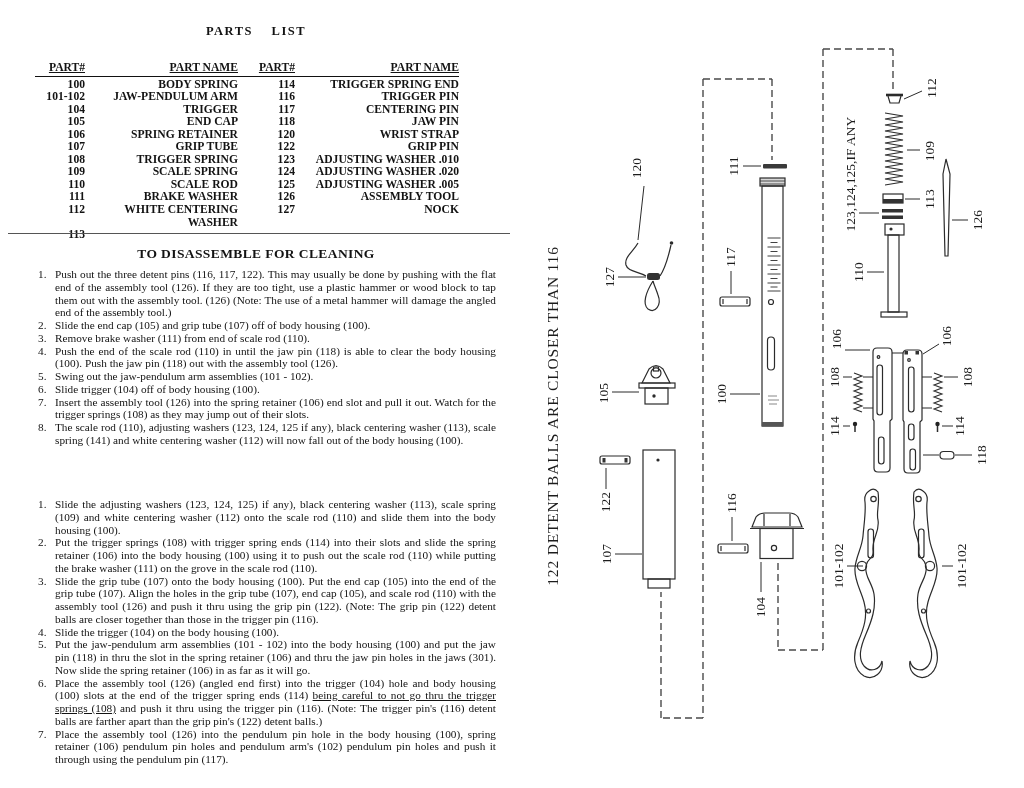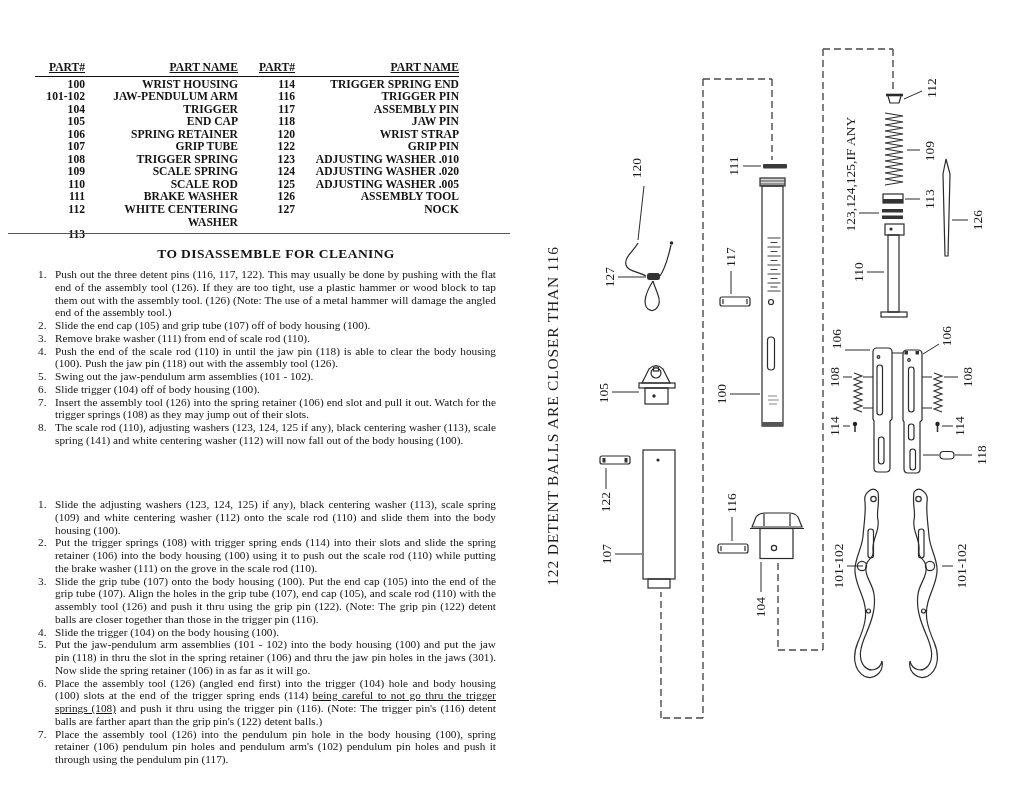--- a/index.html
+++ b/index.html
@@ -7,61 +7,62 @@
         font-family:"Liberation Serif", serif;color:#131313;}
   .abs{position:absolute;}
   
   .doc-title{top:24px;left:0;width:512px;text-align:center;font-weight:bold;
              font-size:12.5px;letter-spacing:1.5px;word-spacing:14px;}
   .ptable{top:62px;left:35px;width:424px;font-size:11.6px;font-weight:bold;}
   .prow{display:grid;grid-template-columns:50px 153px 57px 1fr;line-height:12.55px;text-align:right;}
   .phead{border-bottom:1.6px solid #111;padding-bottom:1px;margin-bottom:2px;}
   .phead span{text-decoration:underline;}
   .divider{top:233px;left:8px;width:502px;border-top:1.2px solid #555;height:0;}
-  .sec-title{left:0;width:512px;text-align:center;font-weight:bold;font-size:13.5px;letter-spacing:.4px;margin-left:20px;}
+  .sec-title{left:0;width:512px;text-align:center;font-weight:bold;font-size:13.5px;letter-spacing:.4px;}
   .steps{left:38px;width:458px;font-size:11.25px;line-height:12.75px;text-align:justify;}
   .step{display:flex;}
   .step .num{width:17px;flex:0 0 17px;}
   .step .txt{flex:1;}
   .u-inline{text-decoration:underline;}
   
   svg.diagram{position:absolute;left:512px;top:0;width:512px;height:788px;}
   svg .lbl{font-family:"Liberation Serif", serif;font-size:13.5px;fill:#1c1c1c;}
   svg .note{font-family:"Liberation Serif", serif;font-size:15.5px;fill:#1c1c1c;letter-spacing:.8px;}
 </style>
 </head>
 <body>
 
 <div class="page">
 
+  <div class="abs doc-title">PARTS LIST</div>
 
   <div class="abs ptable">
     <div class="prow phead">
       <span>PART#</span>
       <span>PART NAME</span>
       <span>PART#</span>
       <span>PART NAME</span>
     </div>
     <div class="prow">
         <span>100</span>
-        <span>WRIST HOUSING</span>
+        <span>BODY SPRING</span>
         <span>114</span>
         <span>TRIGGER SPRING END</span>
       </div>
     <div class="prow">
         <span>101-102</span>
         <span>JAW-PENDULUM ARM</span>
         <span>116</span>
         <span>TRIGGER PIN</span>
       </div>
     <div class="prow">
         <span>104</span>
         <span>TRIGGER</span>
         <span>117</span>
-        <span>ASSEMBLY PIN</span>
+        <span>CENTERING PIN</span>
       </div>
     <div class="prow">
         <span>105</span>
         <span>END CAP</span>
         <span>118</span>
         <span>JAW PIN</span>
       </div>
     <div class="prow">
         <span>106</span>
         <span>SPRING RETAINER</span>

